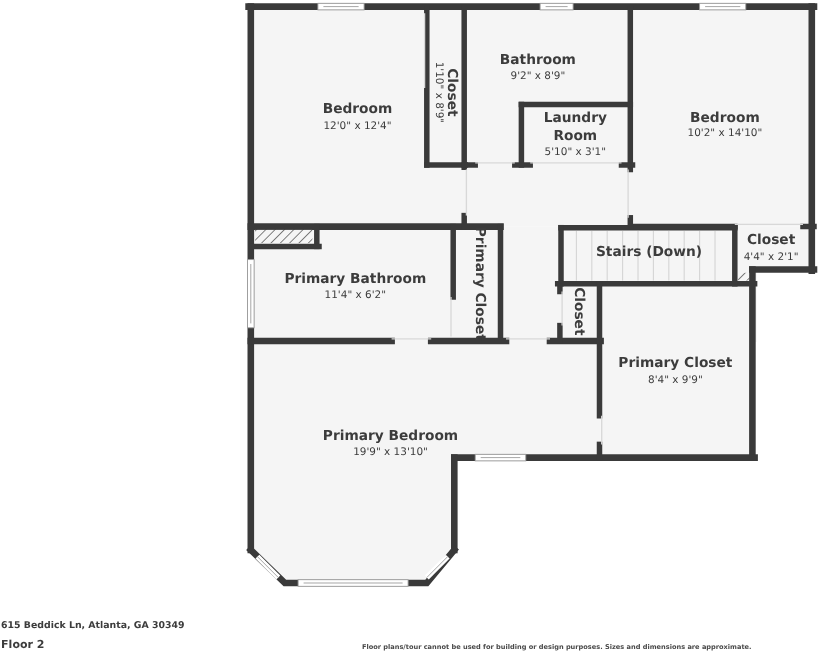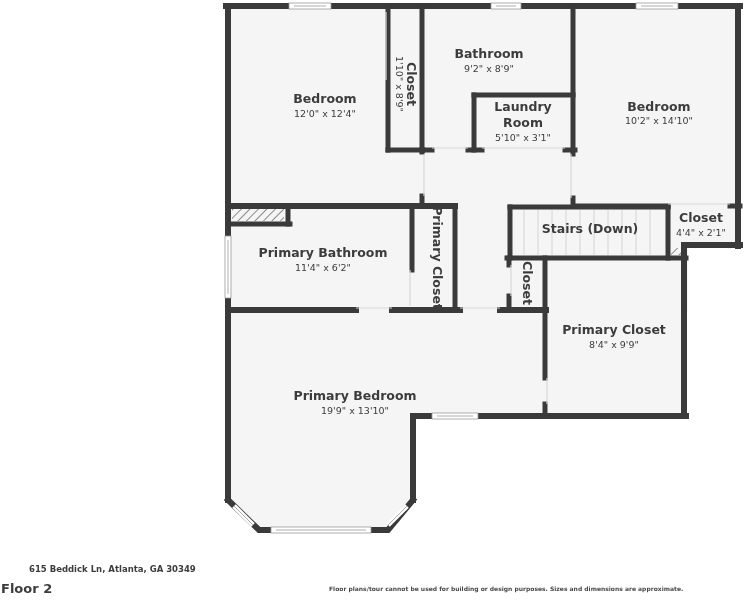--- a/index.html
+++ b/index.html
@@ -6,22 +6,22 @@
     body { width: 744px; height: 600px; position: relative; overflow: hidden; font-family: "DejaVu Sans", sans-serif; }
     #plan { position: absolute; left: 0; top: 0; width: 744px; height: 600px; }
     .floor { fill: #f5f5f5; }
     .wall { stroke: #3a3a3a; stroke-width: 6; fill: none; stroke-linecap: square; stroke-linejoin: miter; }
     .wall-thin { stroke: #3a3a3a; stroke-width: 5; fill: none; stroke-linecap: square; }
     .win-frame { fill: #ffffff; stroke: #9a9a9a; stroke-width: 0.8; }
     .door-jamb { stroke: #d8d8d8; stroke-width: 1.2; }
     .stair-line { stroke: #d4d4d4; stroke-width: 1; }
     .room-name { font-family: "DejaVu Sans", sans-serif; font-weight: bold; font-size: 12.5px; fill: #3c3c3c; text-anchor: middle; }
     .room-dim { font-family: "DejaVu Sans", sans-serif; font-size: 9.5px; fill: #3c3c3c; text-anchor: middle; }
-    .footer-addr { position: absolute; left: 1px; top: 564px; font-family: "DejaVu Sans", sans-serif; font-weight: bold; font-size: 8.5px; color: #3c3c3c; padding-left: 28px; }
-    .footer-floor { position: absolute; left: 1px; top: 581px; font-family: "DejaVu Sans", sans-serif; font-weight: bold; font-size: 13px; color: #3c3c3c; }
+    .footer-addr { position: absolute; left: 1px; top: 564px; font-family: "DejaVu Sans", sans-serif; font-weight: bold; font-size: 8.5px; color: #3c3c3c; }
+    .footer-floor { position: absolute; left: 1px; top: 581px; font-family: "DejaVu Sans", sans-serif; font-weight: bold; font-size: 10px; color: #3c3c3c; }
     .footer-disclaimer { position: absolute; left: 329px; top: 585px; font-family: "DejaVu Sans", sans-serif; font-weight: bold; font-size: 6px; color: #4a4a4a; white-space: nowrap; }
   </style>
 </head>
 <body>
 
 <svg id="plan" viewBox="0 0 744 600" xmlns="http://www.w3.org/2000/svg">
   <defs>
     <pattern id="hatch" patternUnits="userSpaceOnUse" width="6" height="6" patternTransform="rotate(45)">
       <rect width="6" height="6" fill="#f5f5f5"></rect>
       <line x1="0" y1="0" x2="0" y2="6" stroke="#5a5a5a" stroke-width="1.4"></line>

